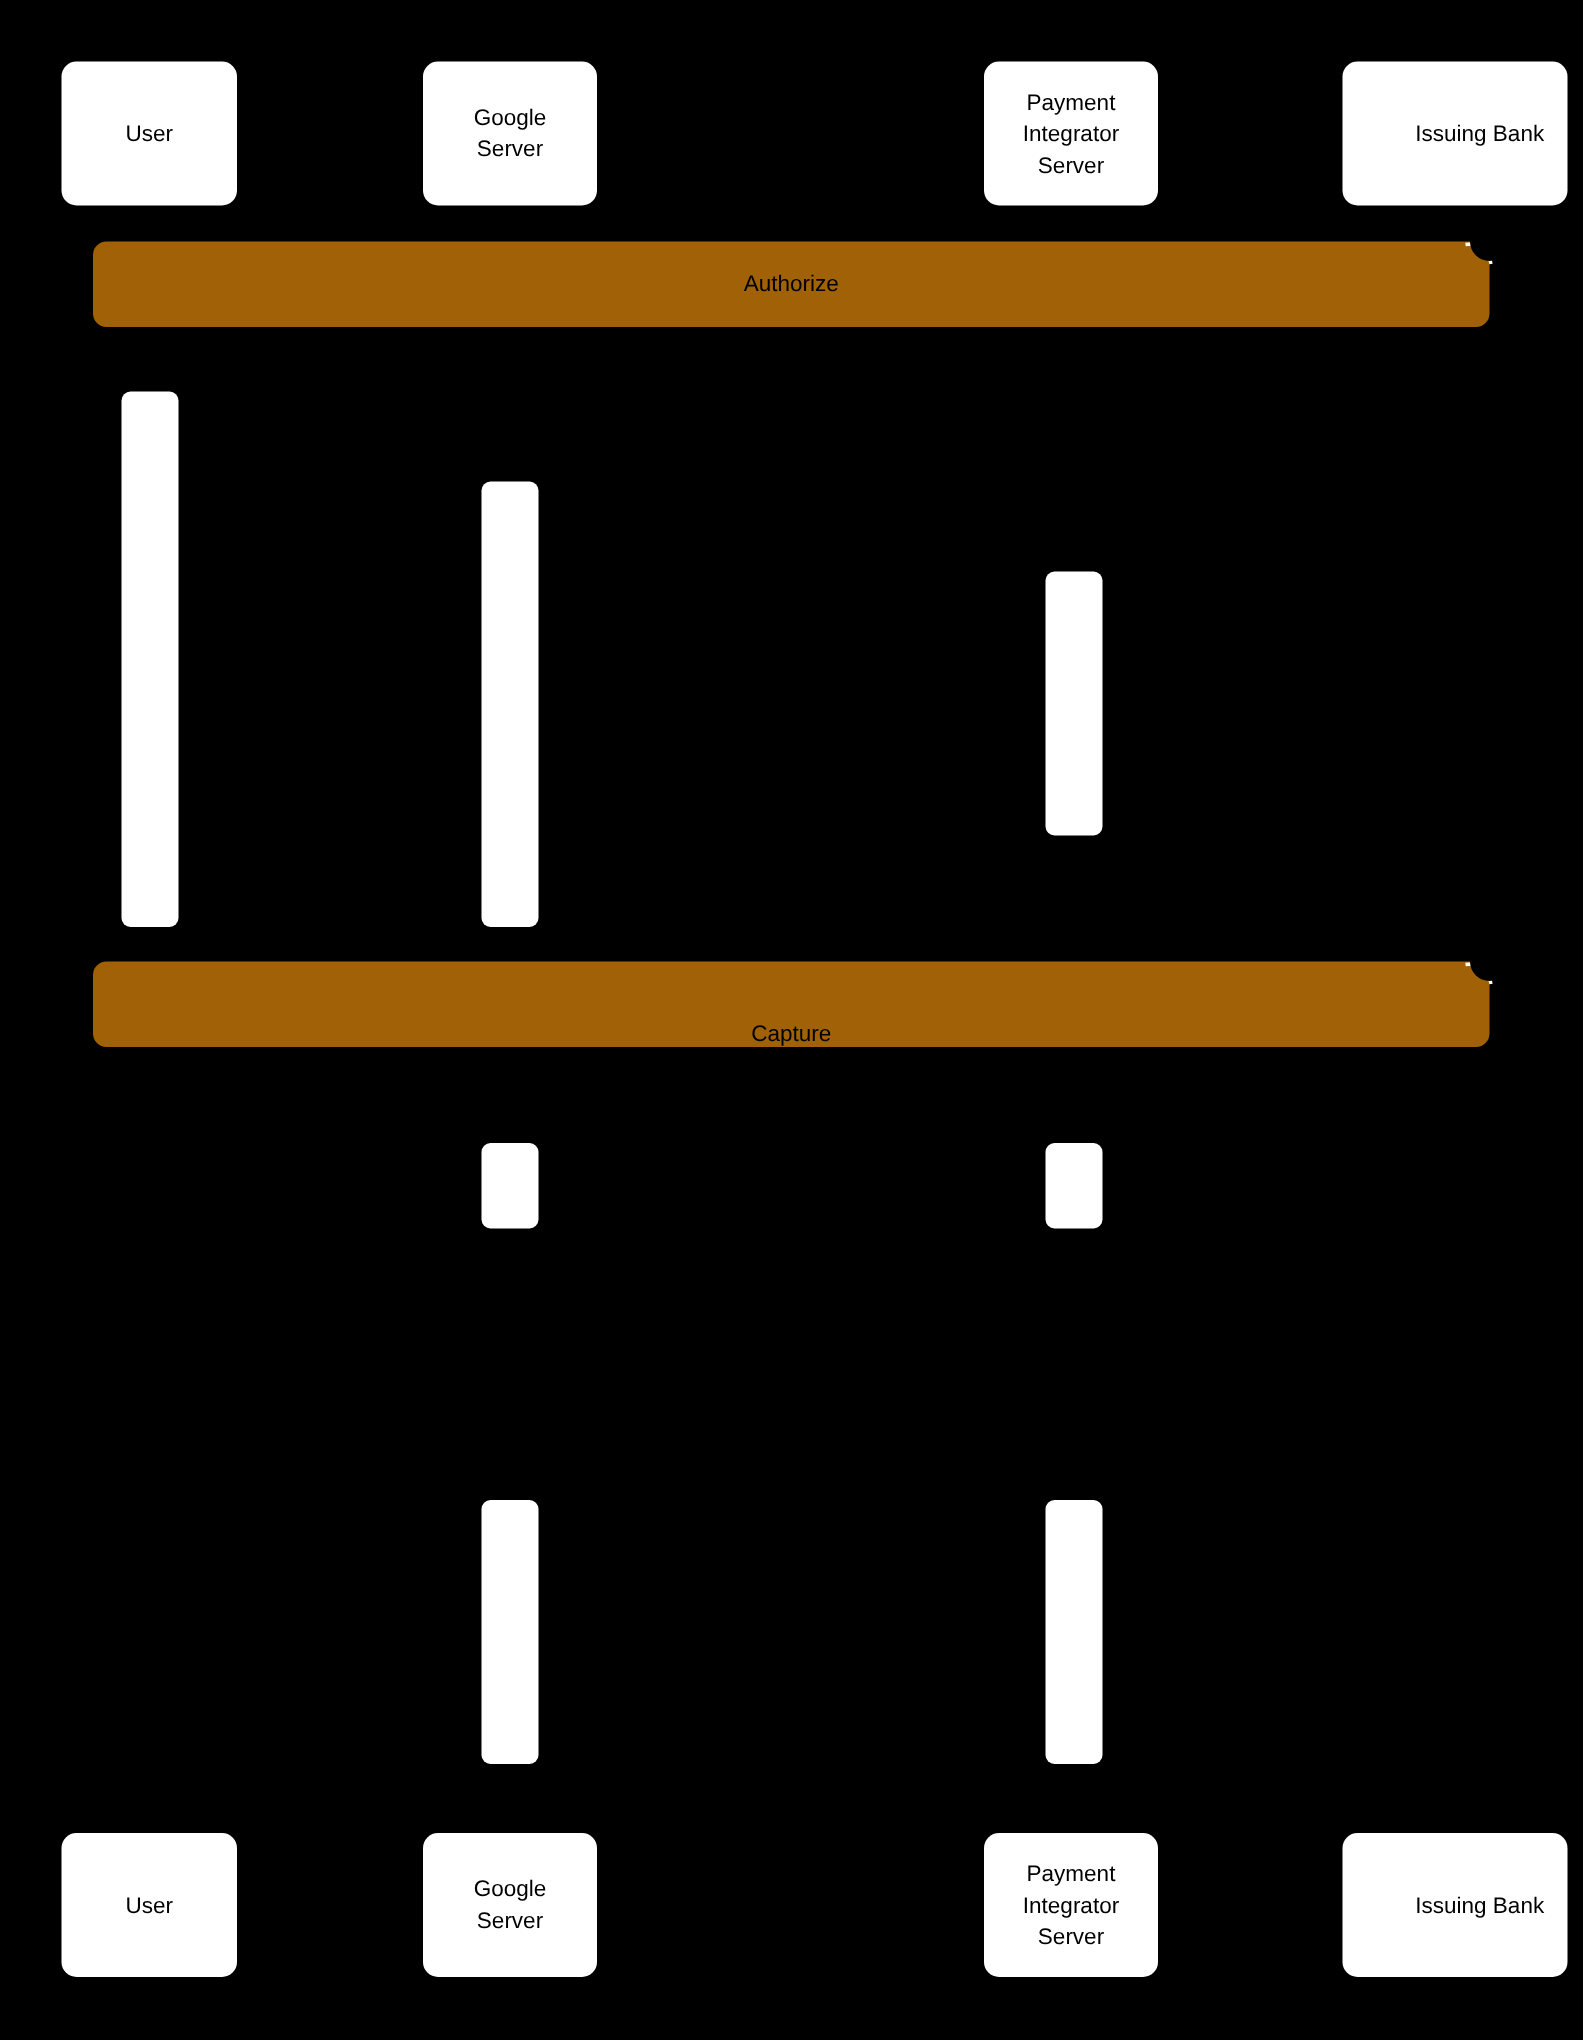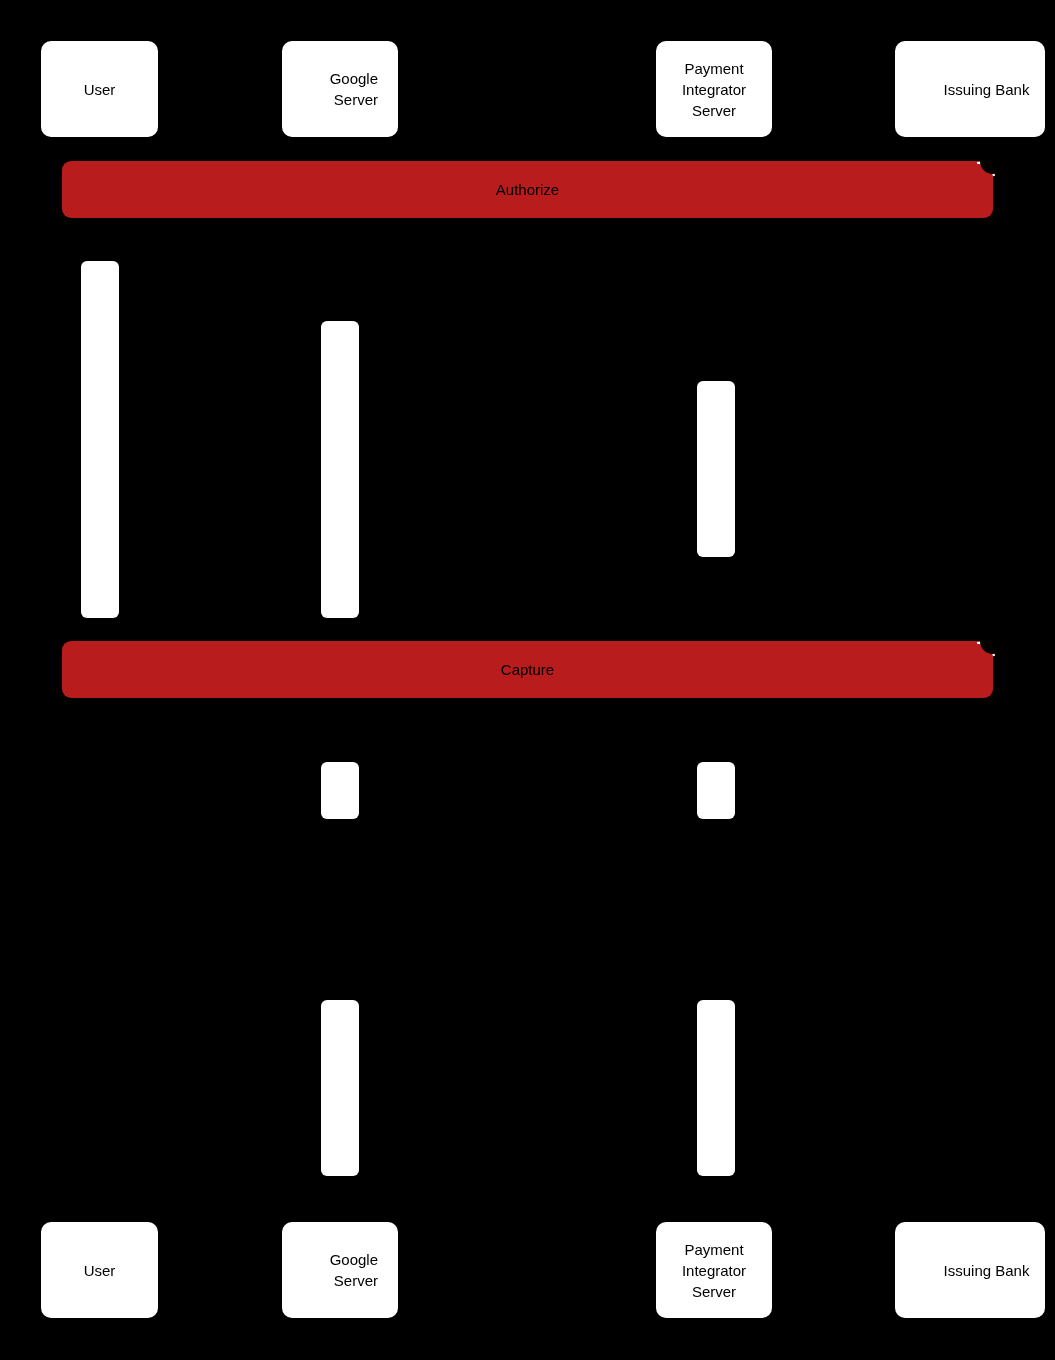--- a/index.html
+++ b/index.html
@@ -24,46 +24,46 @@
     border-radius: 10px;
     display: flex;
     align-items: center;
     justify-content: center;
     text-align: center;
     color: #000000;
     font-size: 15px;
     line-height: 21px;
   }
   .actor-box .actor-label { display: inline-block; }
-  .actor-box.wrap-2 .actor-label { width: 76px; text-align: right; }
+  .actor-box.wrap-2 .actor-label { width: 76px; }
   .actor-box.wrap-3 .actor-label { width: 84px; text-align: center; }
 
   .pos-user  { left: 41px;  width: 117px; }
   .pos-gs    { left: 282px; width: 116px; }
   .pos-pis   { left: 656px; width: 116px; }
   .pos-bank  { left: 895px; width: 117px; padding-left: 33px; }
   .row-top    { top: 41px; }
   .row-bottom { top: 1222px; }
 
   
   .frame-bar {
     position: absolute;
     left: 62px;
     width: 931px;
     height: 57px;
-    background: #b91c1c;
+    background: #a16207;
     border-radius: 9px;
     display: flex;
     align-items: center;
     justify-content: center;
     color: #000000;
     font-size: 15px;
   }
   .frame-authorize { top: 161px; }
-  .frame-capture   { top: 641px; }
+  .frame-capture   { top: 641px; align-items: flex-end; }
 
   
   .frame-bar::after {
     content: "";
     position: absolute;
     top: -13px;
     right: -13px;
     width: 26px;
     height: 26px;
     background: #000000;

